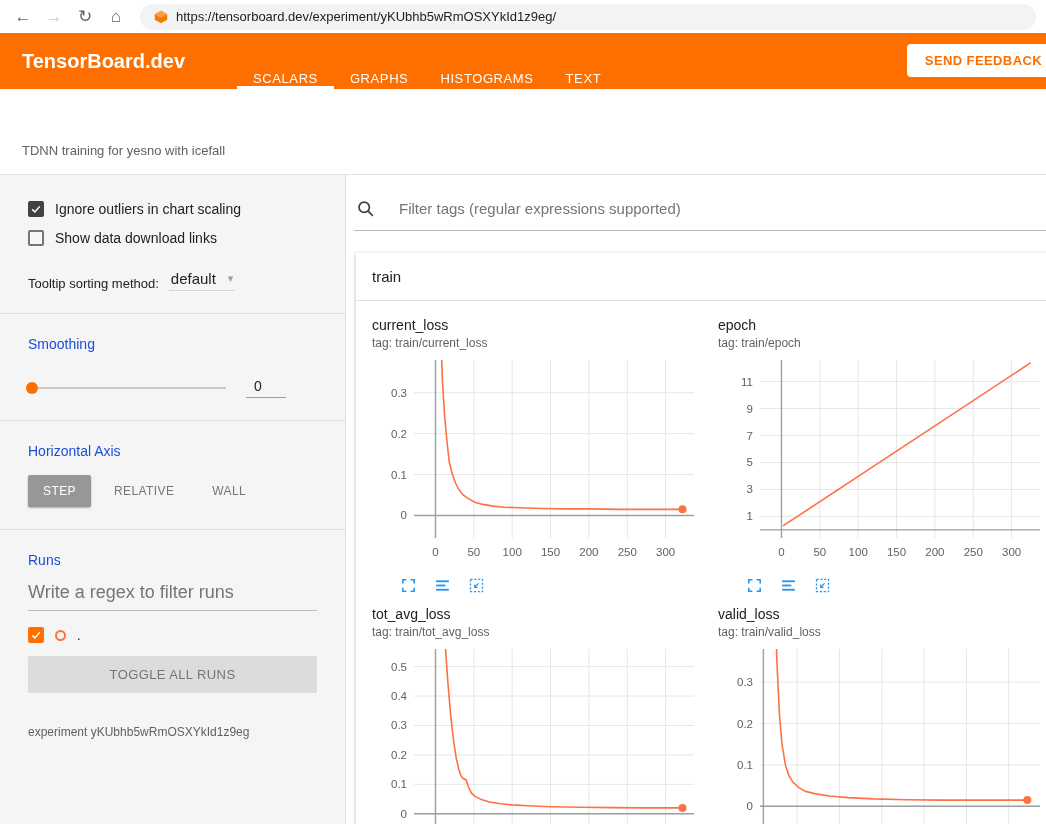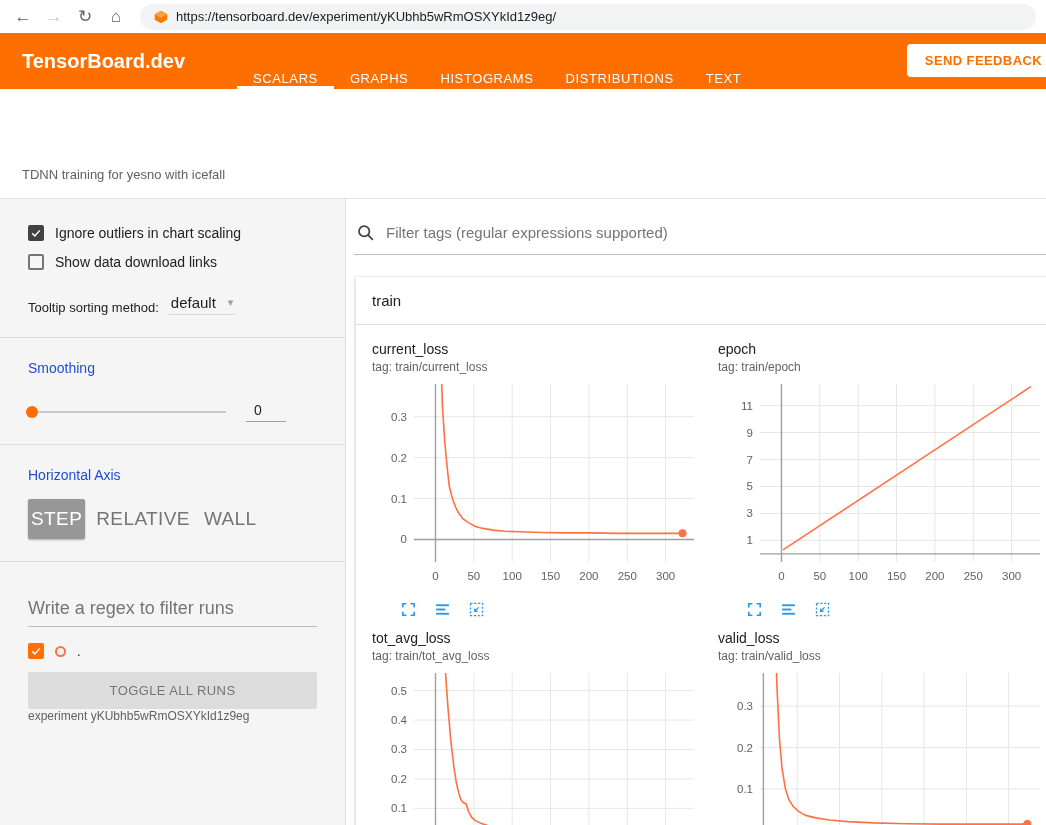--- a/index.html
+++ b/index.html
@@ -15,21 +15,21 @@
 
   
   .tb-header{height:56px;background:#ff6f00;display:flex;align-items:flex-end;padding-left:22px;position:relative;overflow:hidden}
   .tb-title{color:#fff;font-size:20px;font-weight:bold;margin-right:52px;align-self:center;white-space:nowrap}
   .tb-tabs{display:flex}
   .tb-tab{display:flex;align-items:center;padding:0 16px;color:#fff;font-size:13px;letter-spacing:.6px;border-bottom:3px solid transparent;cursor:pointer;white-space:nowrap}
   .tb-tab.active{border-bottom-color:#fff}
   .feedback{position:absolute;right:-14px;top:11px;background:#fff;color:#ff6f00;font-size:13px;font-weight:bold;letter-spacing:.4px;padding:9px 18px;border-radius:4px;border:none;cursor:pointer;font-family:inherit}
 
   
-  .banner{height:110px;display:flex;align-items:flex-end;padding:0 0 16px 22px;border-bottom:1px solid #e3e3e3;background:#fff}
+  .banner{height:86px;display:flex;align-items:flex-end;padding:0 0 16px 22px;border-bottom:1px solid #e3e3e3;background:#fff}
   .banner-text{font-size:13px;color:#616161}
 
   
   .content{display:flex;height:649px}
   .sidebar{width:346px;background:#f5f5f5;border-right:1px solid #e0e0e0;padding:26px 28px 0 28px;flex-shrink:0}
   .main{flex:1;padding:24px 0 0 8px;overflow:hidden}
 
   
   .check-row{display:flex;align-items:center;gap:11px;margin-bottom:13px;cursor:pointer}
   .cbox{width:16px;height:16px;border:2px solid #757575;border-radius:2px;background:#f5f5f5;flex-shrink:0;display:flex;align-items:center;justify-content:center}
@@ -41,32 +41,32 @@
   .dropdown{display:flex;align-items:center;gap:12px;border-bottom:1px solid #d6d6d6;padding:0 2px 3px 2px;cursor:pointer}
   .dropdown-value{font-size:15px;color:#212121}
   .caret{font-size:11px;color:#9e9e9e}
   .divider{border:none;border-top:1px solid #dedede;margin:22px -28px}
   .section-label{font-size:14px;color:#1d4ed8}
   .slider-row{display:flex;align-items:center;gap:20px;margin-top:26px}
   .slider{position:relative;width:198px;height:2px;background:#c9c9c9;flex-shrink:0;cursor:pointer}
   .slider-thumb{position:absolute;left:-2px;top:-5px;width:12px;height:12px;border-radius:50%;background:#ff6f00;cursor:grab}
   .slider-value{font-size:14px;color:#212121;border-bottom:1px solid #9e9e9e;padding:0 24px 3px 8px;cursor:text}
   .axis-buttons{display:flex;align-items:center;gap:8px;margin-top:16px}
-  .axis-btn{font-size:19px;letter-spacing:.4px;padding:9px 3px;color:#757575;background:transparent;border:none;border-radius:2px;cursor:pointer;font-family:inherit}
+  .axis-btn{font-size:12px;letter-spacing:.4px;padding:9px 15px;color:#757575;background:transparent;border:none;border-radius:2px;cursor:pointer;font-family:inherit}
   .axis-btn.selected{background:#979797;color:#fff;box-shadow:0 1px 2px rgba(0,0,0,.3)}
   .regex-input{width:100%;background:transparent;border:none;border-bottom:1px solid #bdbdbd;font-size:18px;color:#212121;padding:14px 0 7px 0;outline:none;font-family:inherit}
   .regex-input::placeholder{color:#757575}
   .run-row{display:flex;align-items:center;gap:11px;margin:16px 0 13px 0;cursor:pointer}
   .run-swatch{width:11px;height:11px;border:2px solid #ff7043;border-radius:50%;background:transparent}
   .run-name{font-size:13px;color:#212121}
   .toggle-all{width:100%;background:#dcdcdc;border:none;border-radius:2px;padding:11px 0;font-size:13px;letter-spacing:.4px;color:#757575;cursor:pointer;font-family:inherit}
-  .exp-caption{font-size:12px;color:#616161;margin-top:0}
-
-  
-  .filter-row{display:flex;align-items:center;gap:9px;padding:0 0 12px 2px;border-bottom:1px solid #bdbdbd}
+  .exp-caption{font-size:12px;color:#616161;margin-top:32px}
+
+  
+  .filter-row{display:flex;align-items:center;gap:22px;padding:0 0 12px 2px;border-bottom:1px solid #bdbdbd}
   .filter-input{border:none;outline:none;flex:1;font-size:15px;color:#212121;background:transparent;font-family:inherit}
   .filter-input::placeholder{color:#757575}
   .card{margin:22px 0 0 2px;width:716px;background:#fff;box-shadow:0 1px 4px rgba(0,0,0,.28)}
   .card-header{padding:15px 16px;font-size:15px;color:#212121;border-bottom:1px solid #e0e0e0;cursor:pointer}
   .charts{display:grid;grid-template-columns:346px 346px;padding:16px 0 0 12px}
   .chart-block{margin-bottom:4px}
   .chart-title{font-size:14px;color:#212121;padding-left:4px}
   .chart-tag{font-size:12px;color:#5f6368;padding:3px 0 4px 4px}
   .chart-plot{cursor:crosshair}
   .chart-toolbar{display:flex;gap:17px;padding:3px 0 8px 32px}
@@ -90,21 +90,20 @@
     <span class="url">https://tensorboard.dev/experiment/yKUbhb5wRmOSXYkId1z9eg/</span>
   </div>
 </div>
 
 <div class="tb-header">
   <div class="tb-title">TensorBoard.dev</div>
   <div class="tb-tabs">
     <div class="tb-tab active">SCALARS</div>
     <div class="tb-tab">GRAPHS</div>
     <div class="tb-tab">HISTOGRAMS</div>
-    <div class="tb-tab">DISTRIBUTIONS</div>
     <div class="tb-tab">TEXT</div>
   </div>
   <button class="feedback">SEND FEEDBACK</button>
 </div>
 
 <div class="banner">
   <span class="banner-text">TDNN training for yesno with icefall</span>
 </div>
 
 <div class="content">
@@ -147,20 +146,21 @@
 
     <div class="section-label">Horizontal Axis</div>
     <div class="axis-buttons">
       <button class="axis-btn selected">STEP</button>
       <button class="axis-btn">RELATIVE</button>
       <button class="axis-btn">WALL</button>
     </div>
 
     <hr class="divider">
 
+    <div class="section-label">Runs</div>
     <input class="regex-input" placeholder="Write a regex to filter runs" style="">
 
     <div class="run-row">
       <span class="cbox orange">
         <svg width="12" height="12" viewBox="0 0 16 16">
             <polyline points="3,8.5 6.5,12 13,4.5" fill="none" stroke="#fff" stroke-width="2"></polyline>
           </svg>
       </span>
       <span class="run-swatch"></span>
       <span class="run-name">.</span>

